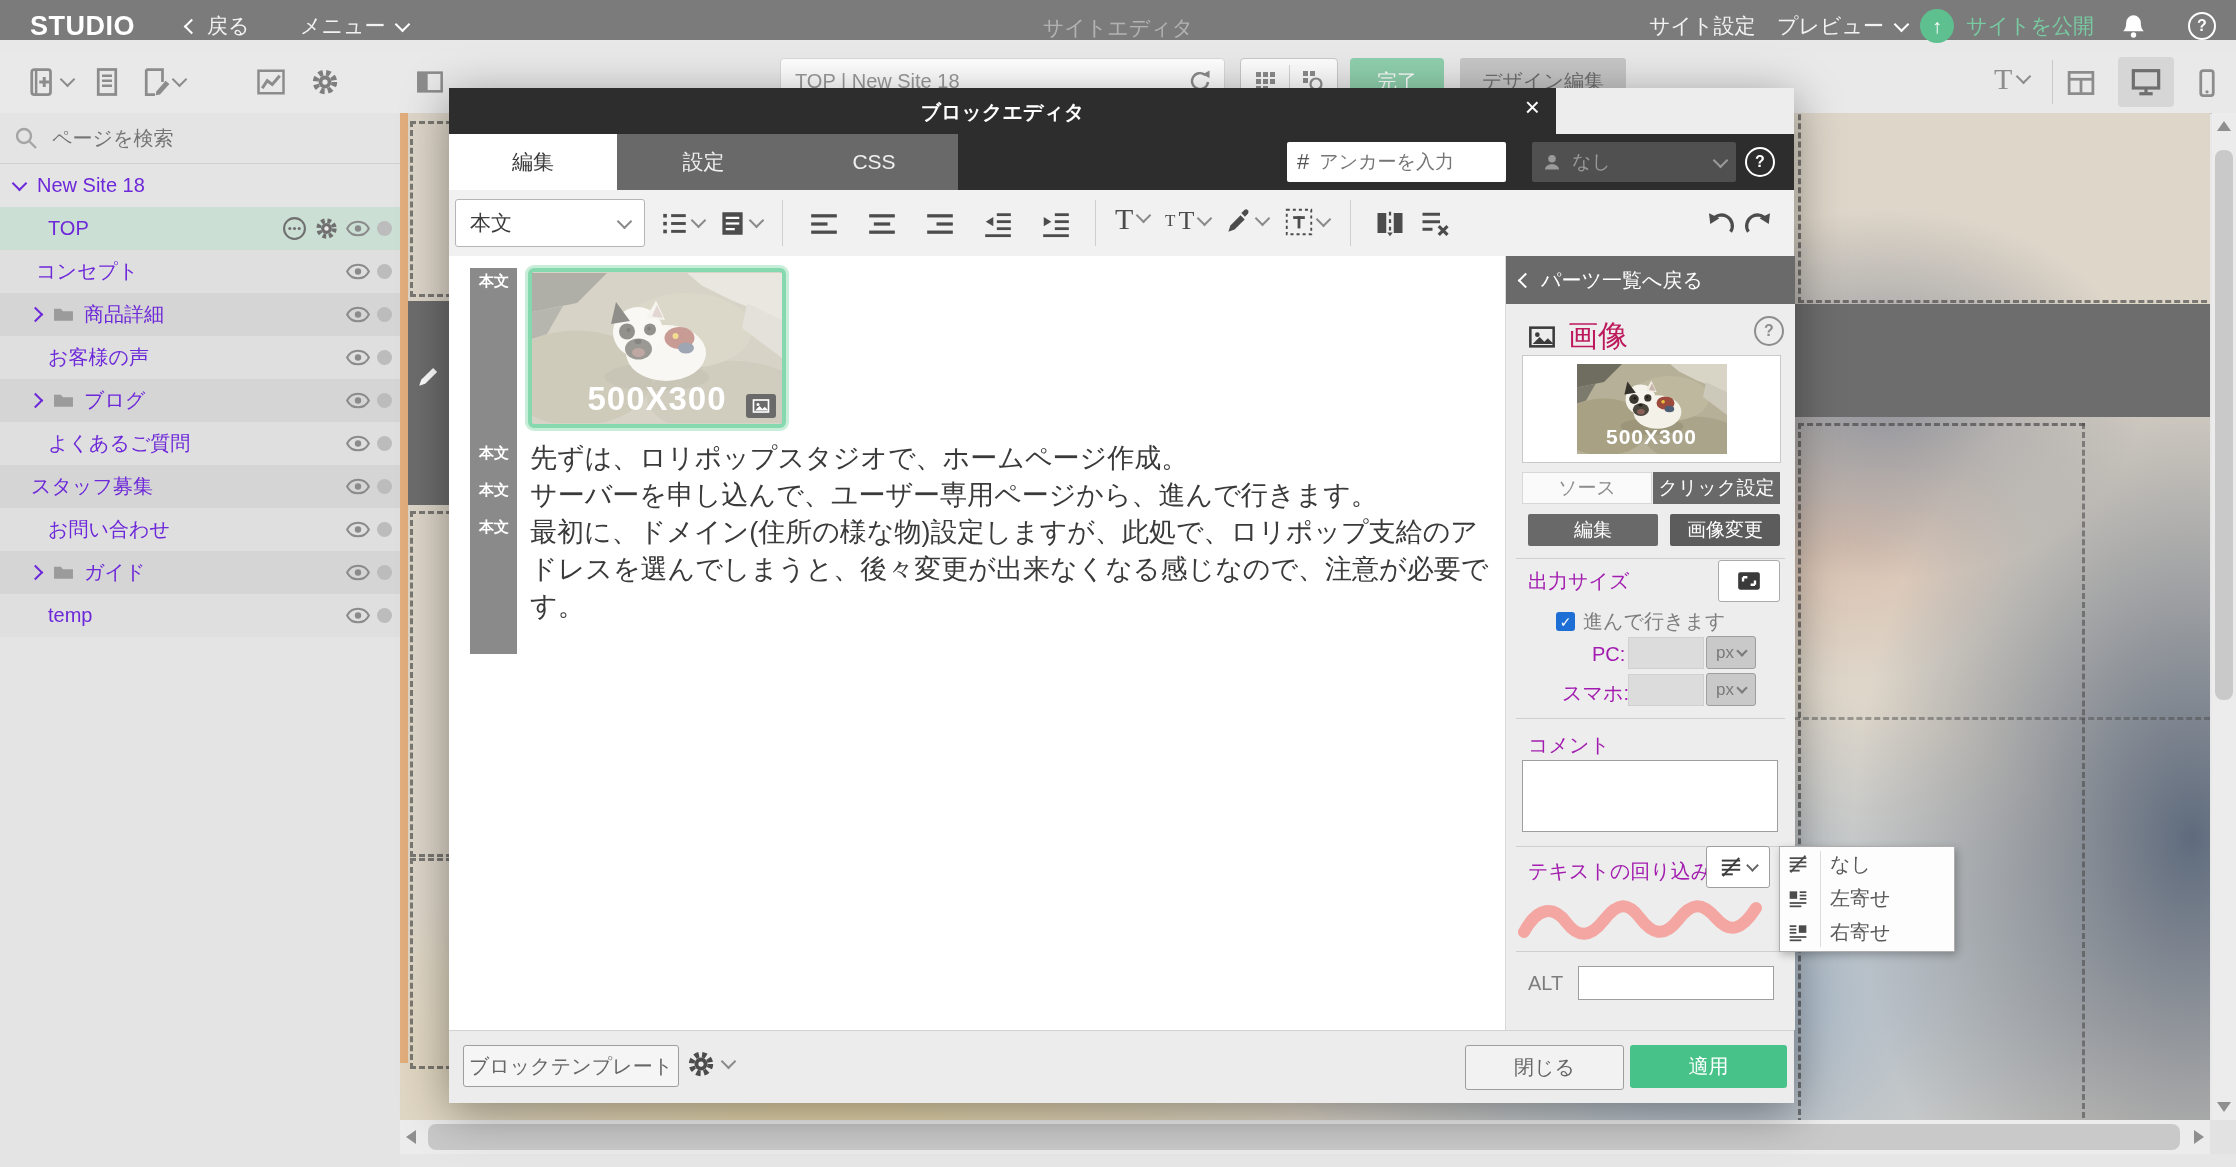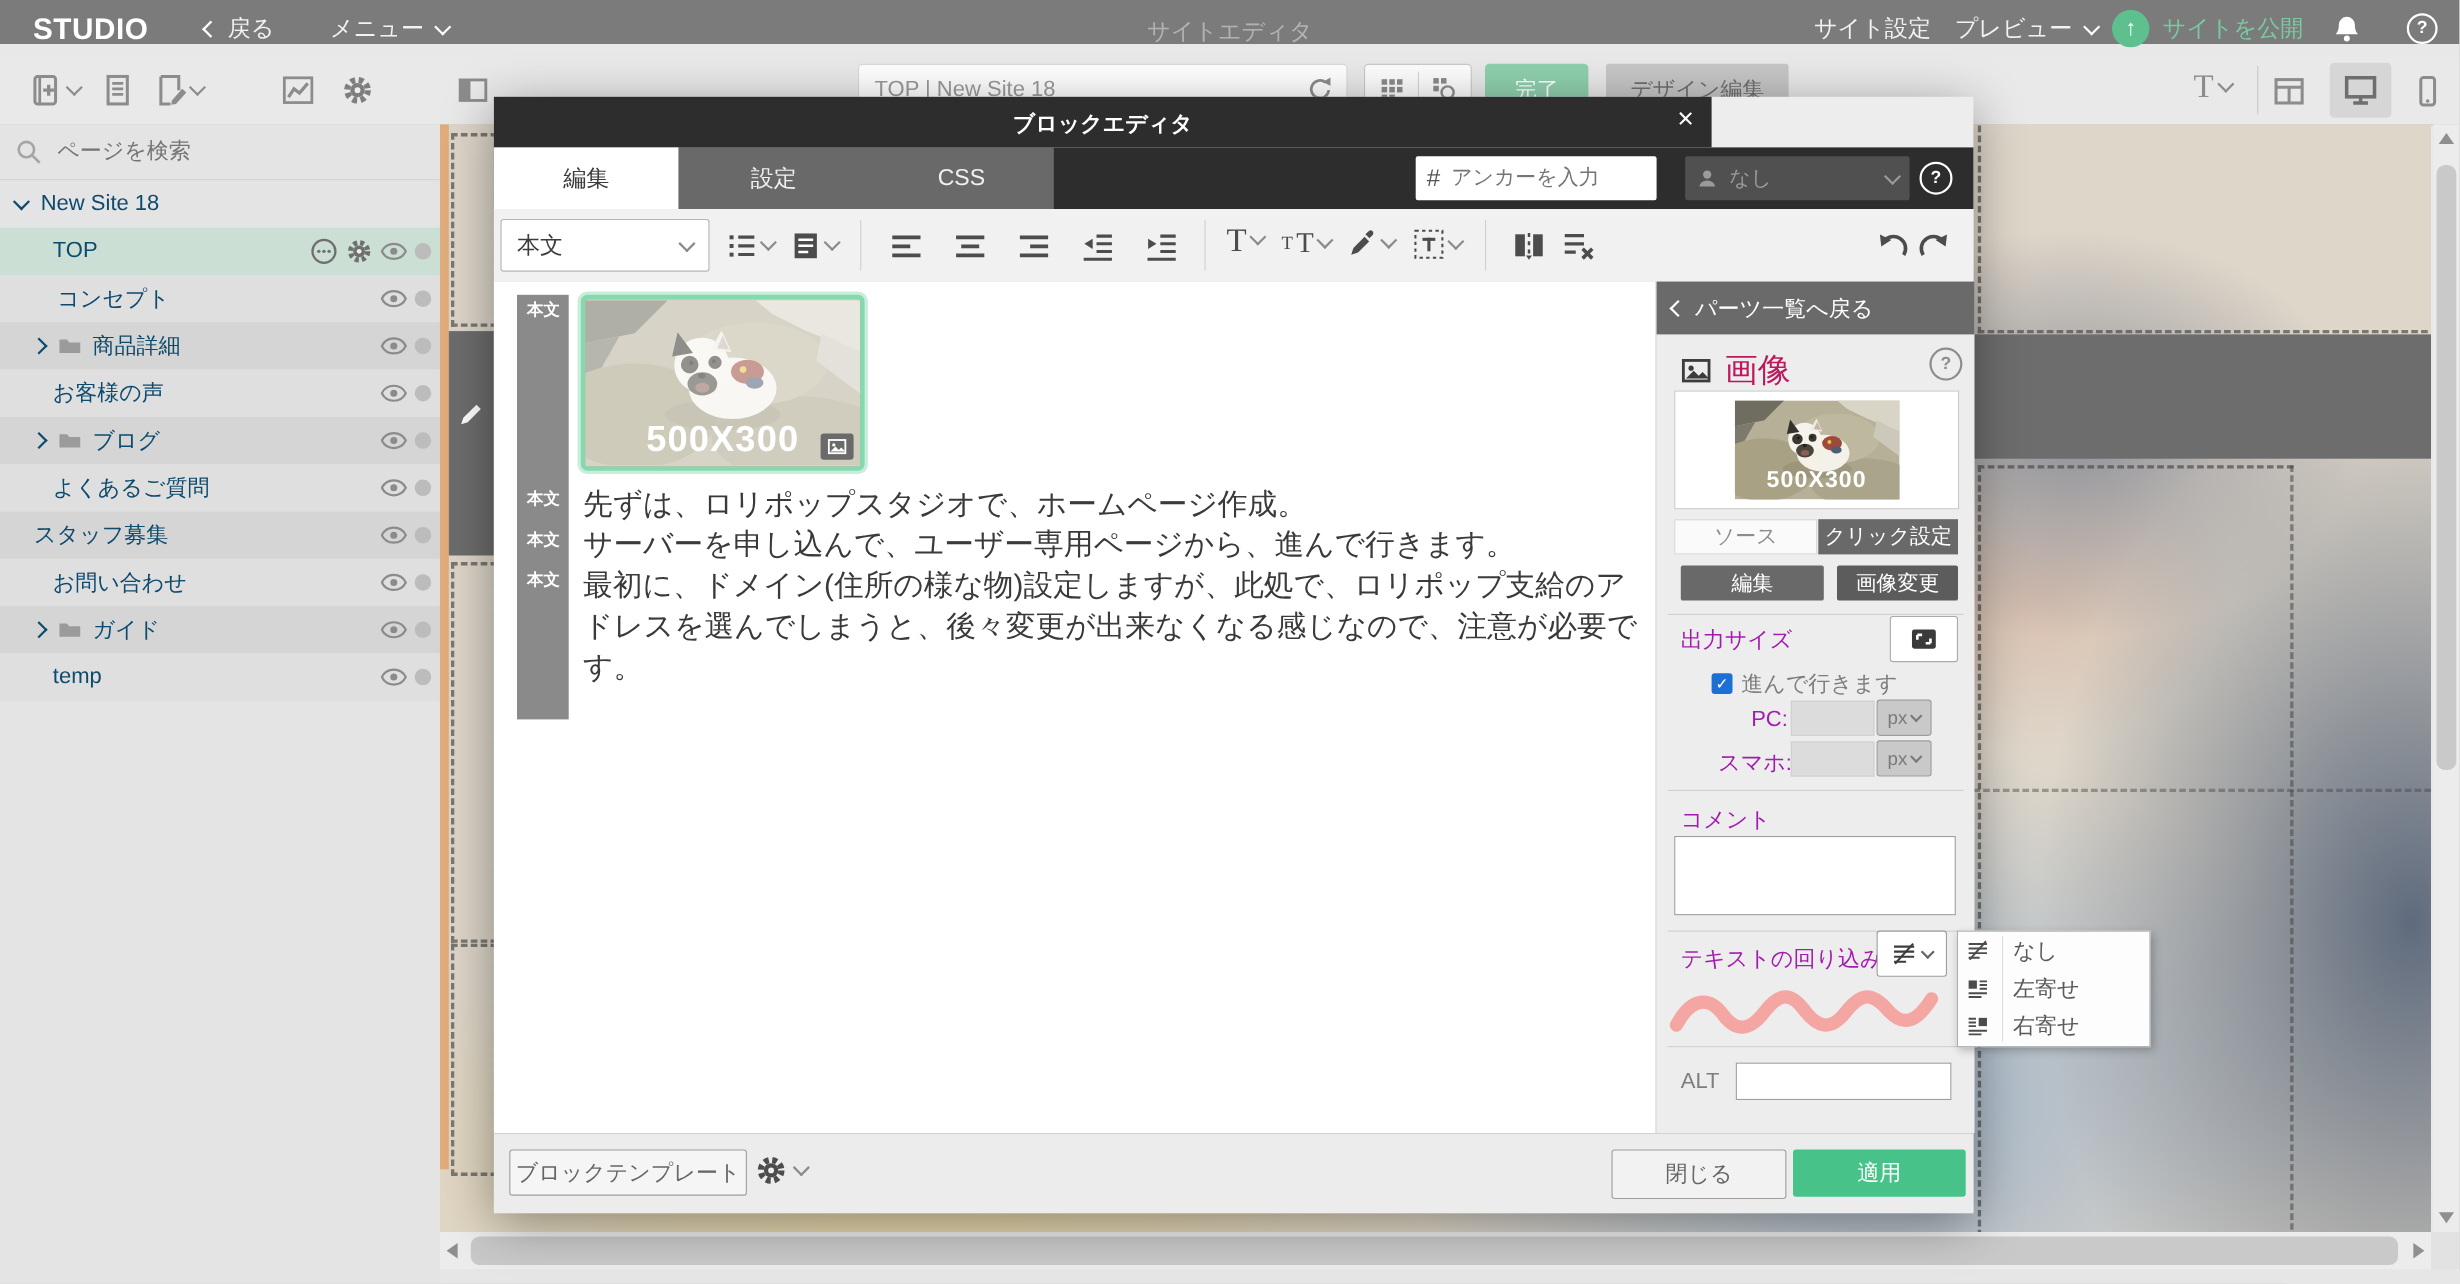--- a/index.html
+++ b/index.html
@@ -12,21 +12,21 @@
   svg.ic{display:block;flex:none}
   
   #topbar{left:0;top:0;width:2236px;height:40px;background:#7b7b7b;color:#fff}
   #topbar .t{font-size:21px;color:#f2f2f2}
   
   #toolbar2{left:0;top:52px;width:2236px;height:61px;background:#e9e9e9;border-bottom:1px solid #c6c6c6;color:#8c8c8c}
   
   #sidebar{left:0;top:113px;width:400px;height:1054px;background:#e4e4e4;border-right:1px solid #c9c9c9}
   #psearch{height:50px;border-bottom:1px solid #cfcfcf;display:flex;align-items:center;padding:0 14px;gap:12px;color:#a5a5a5}
   #psearch input{border:none;background:transparent;outline:none;font-size:20px;color:#a16207;width:280px;font-family:inherit}
-  .srow{height:43px;display:flex;align-items:center;position:relative;color:#0c4a6e;font-size:20px}
+  .srow{height:43px;display:flex;align-items:center;position:relative;color:#6d28d9;font-size:20px}
   .srow .slbl{white-space:nowrap}
   .rowic{position:absolute;right:8px;top:0;height:100%;display:flex;align-items:center;gap:7px}
   .dot{width:15px;height:15px;border-radius:50%;background:#bcbcbc;display:inline-block}
   .eye{width:24px;height:17px;color:#8b8b8b}
   
   #canvas{left:400px;top:113px;width:1810px;height:1007px;overflow:hidden;background:#ddd5ca}
   #canvasbg{left:0;top:0;width:100%;height:100%;
     background:
       radial-gradient(ellipse 420px 300px at 82% 28%,#8f9199 0%,rgba(143,145,153,0) 62%),
       radial-gradient(ellipse 520px 760px at 99% 72%,#5f6b7d 0%,rgba(95,107,125,0) 65%),
@@ -460,21 +460,21 @@
             <use href="#i-gear"></use>
           </svg>
         <svg class="eye">
             <use href="#i-eye"></use>
           </svg>
         <span class="dot"></span>
       </span>
     </div>
 
     <div class="srow" style="background:#dfdfdf">
-      <span class="slbl" style="margin-left:52px">コンセプト</span>
+      <span class="slbl" style="margin-left:36px">コンセプト</span>
       <span class="rowic">
           <svg class="eye">
             <use href="#i-eye"></use>
           </svg>
           <span class="dot"></span>
         </span>
     </div>
 
     <div class="srow" style="background:#d5d5d5">
       <span class="chev cr" style="margin-left:30px;margin-right:12px"></span>

